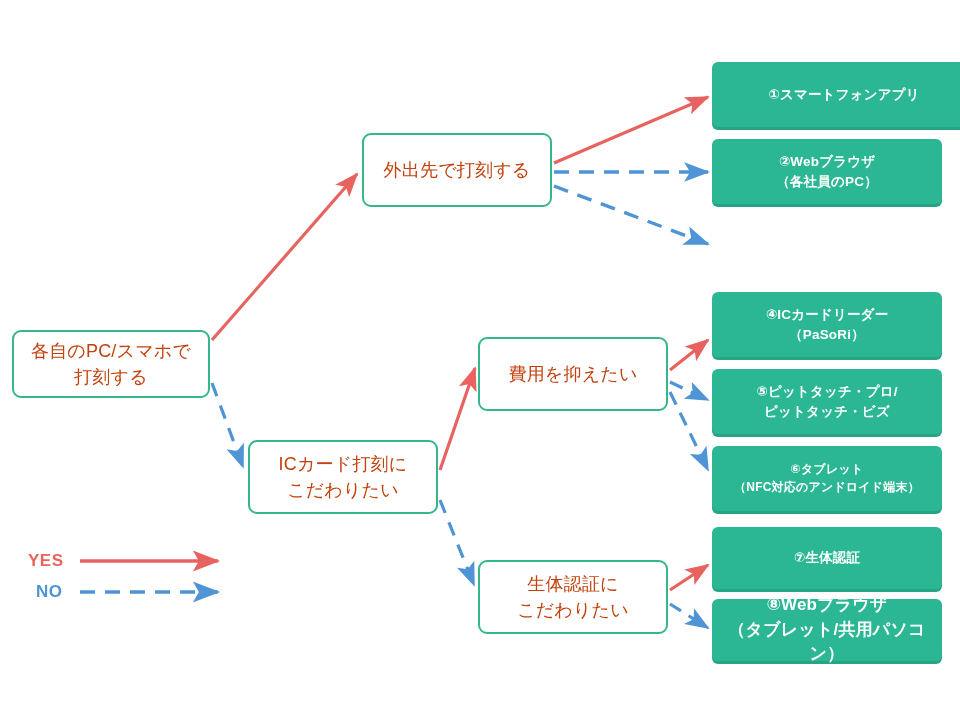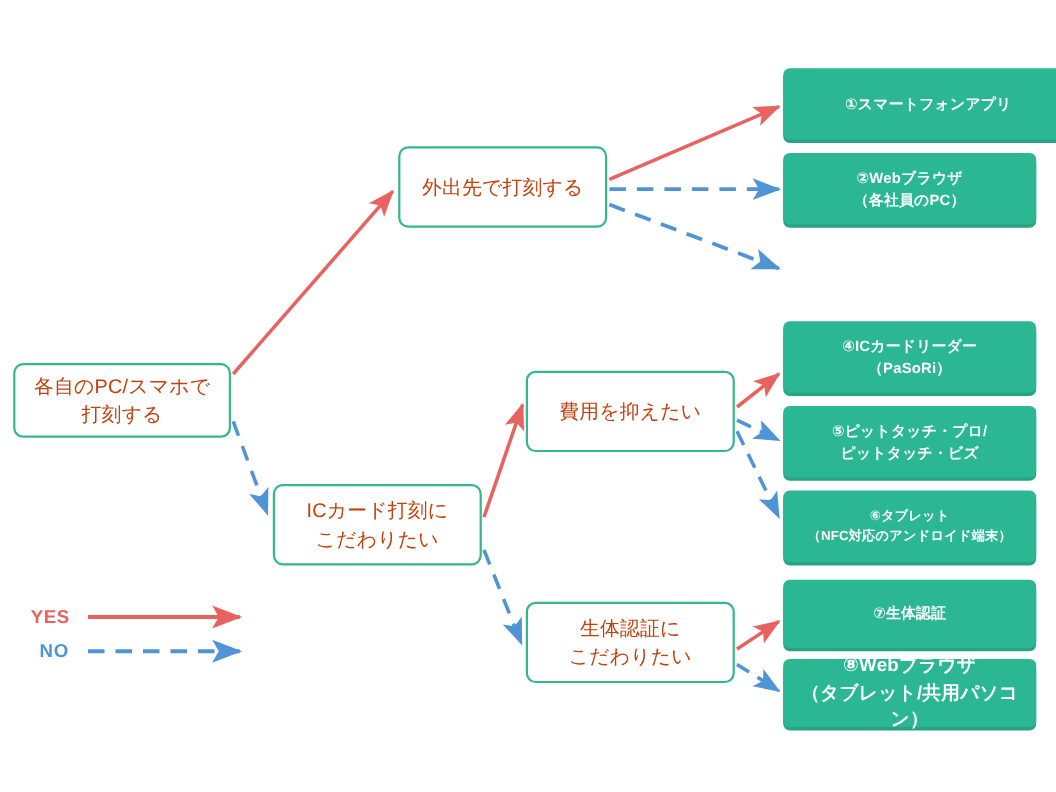--- a/index.html
+++ b/index.html
@@ -118,21 +118,21 @@
       <div>こだわりたい</div>
     </div>
   </div>
 
   <div class="node decision" style="left:478px;top:337px;width:190px;height:74px;">
     <div>
       <div>費用を抑えたい</div>
     </div>
   </div>
 
-  <div class="node decision" style="left:478px;top:547px;width:190px;height:74px;text-align:center;">
+  <div class="node decision" style="left:478px;top:560px;width:190px;height:74px;text-align:center;">
     <div>
       <div>生体認証に</div>
       <div>こだわりたい</div>
     </div>
   </div>
 
   <div class="node result" style="left:712px;top:62px;width:264px;height:65px;">
     <div>
       <div>①スマートフォンアプリ</div>
     </div>

